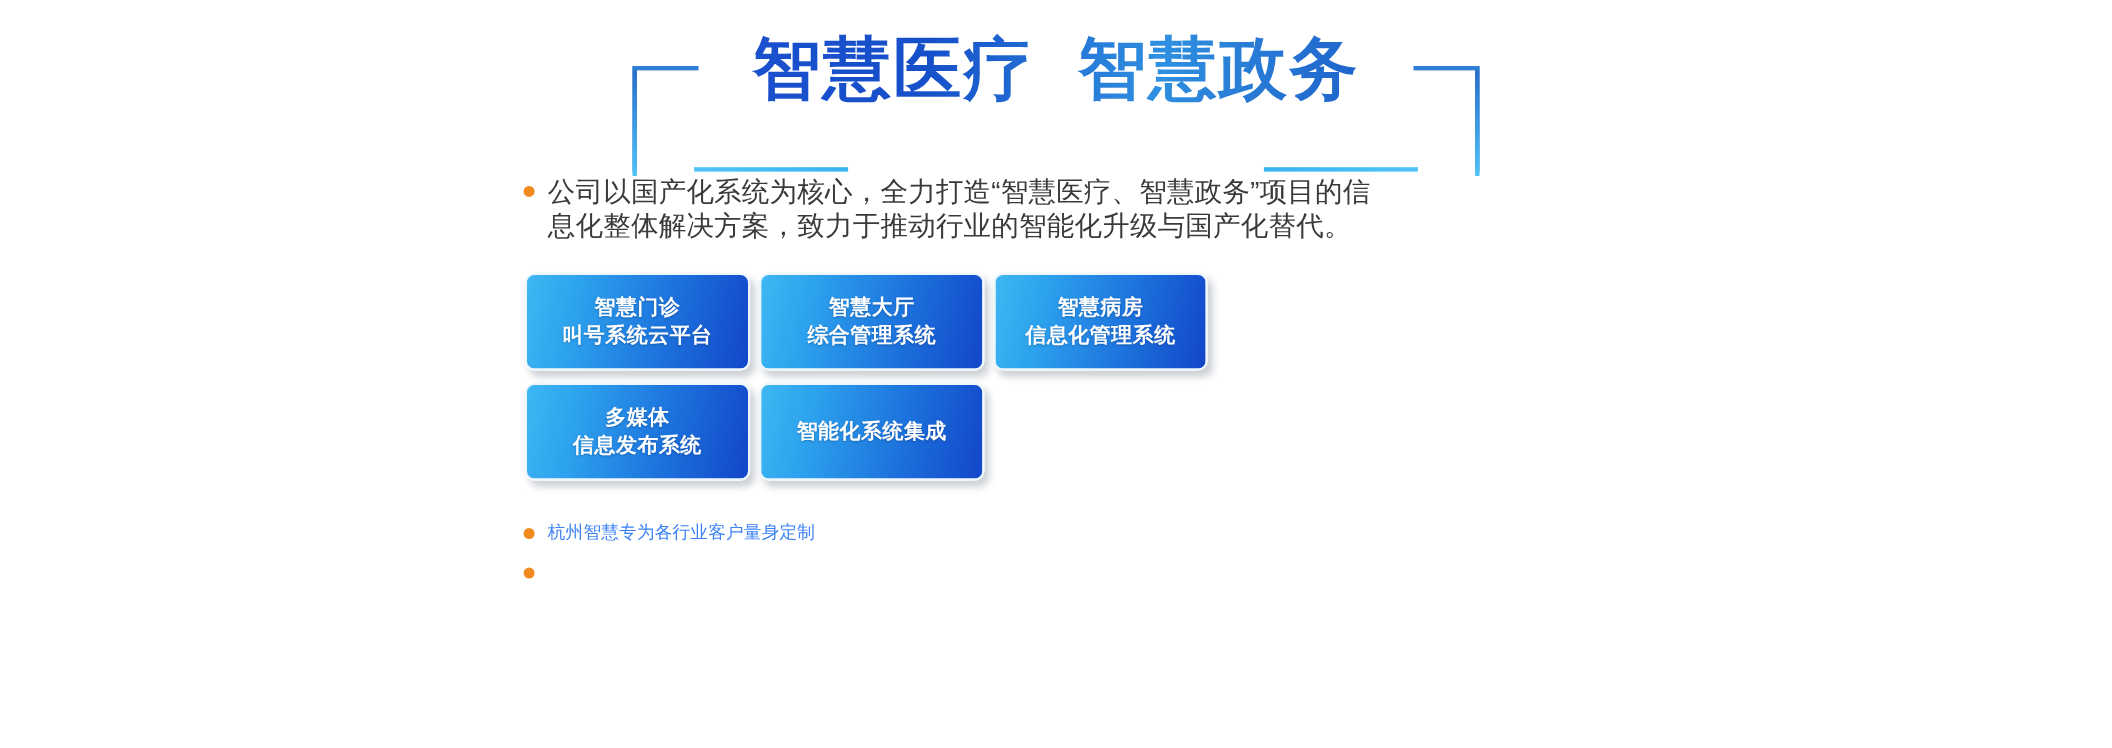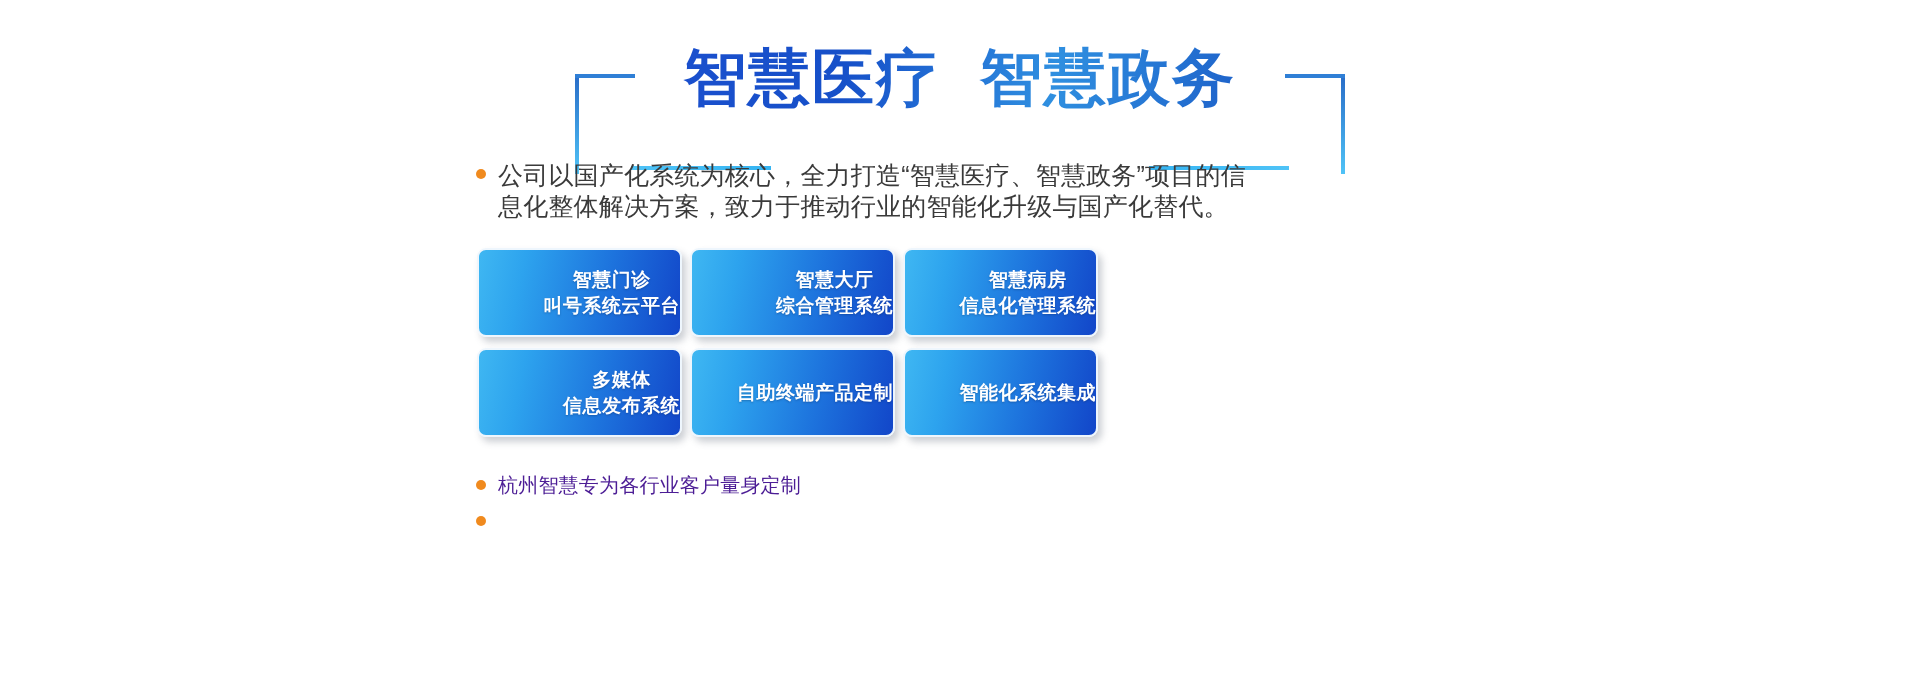--- a/index.html
+++ b/index.html
@@ -11,21 +11,21 @@
   }
   .stage{
     position:relative;
     width:1920px;height:680px;
     background:#ffffff;
   }
 
   
   .title-block{
     position:absolute;
-    left:575px; top:36px;
+    left:575px; top:22px;
     width:892px; height:120px;
   }
   
   .bracket{
     position:absolute;
     left:0; top:38px;
     width:770px; height:96px;
     pointer-events:none;
   }
   .br-left{
@@ -138,21 +138,21 @@
     column-gap:8px;
     row-gap:11px;
   }
   .card{
     position:relative;
     border-radius:9px;
     background:linear-gradient(102deg,#3fb7f2 0%,#2da3ee 22%,#1d73dd 62%,#1246c9 100%);
     box-shadow:4px 5px 7px rgba(90,100,115,0.30);
     display:flex;
     align-items:center;
-    justify-content:flex-end;
+    justify-content:center;
     text-align:center;
     border:2px solid #eef6fd;
     box-sizing:border-box;
   }
   .card-label{
     color:#ffffff;
     font-size:19px;
     font-weight:bold;
     line-height:26px;
     letter-spacing:0.5px;
@@ -166,23 +166,23 @@
     left:476px; top:472px;
     width:700px;
   }
   .bullet-row{
     display:flex;
     align-items:center;
     margin-bottom:18px;
   }
   .bullet-row .dot{ margin-top:0; }
   .bullet-text{
-    font-size:20px;
+    font-size:16px;
     line-height:26px;
-    color:#4c1d95;
+    color:#3b82f6;
     letter-spacing:0.2px;
   }
 </style>
 </head>
 <body>
 
 <div class="stage">
 
   <div class="title-block">
 
@@ -216,23 +216,20 @@
     </div>
 
     <div class="card">
       <div class="card-label"><span>智慧病房</span><br><span>信息化管理系统</span></div>
     </div>
 
     <div class="card">
       <div class="card-label"><span>多媒体</span><br><span>信息发布系统</span></div>
     </div>
 
-    <div class="card">
-      <div class="card-label"><span>自助终端产品定制</span></div>
-    </div>
 
     <div class="card">
       <div class="card-label"><span>智能化系统集成</span></div>
     </div>
 
   </div>
 
   <div class="bullets">
     <div class="bullet-row">
       <span class="dot"></span>

